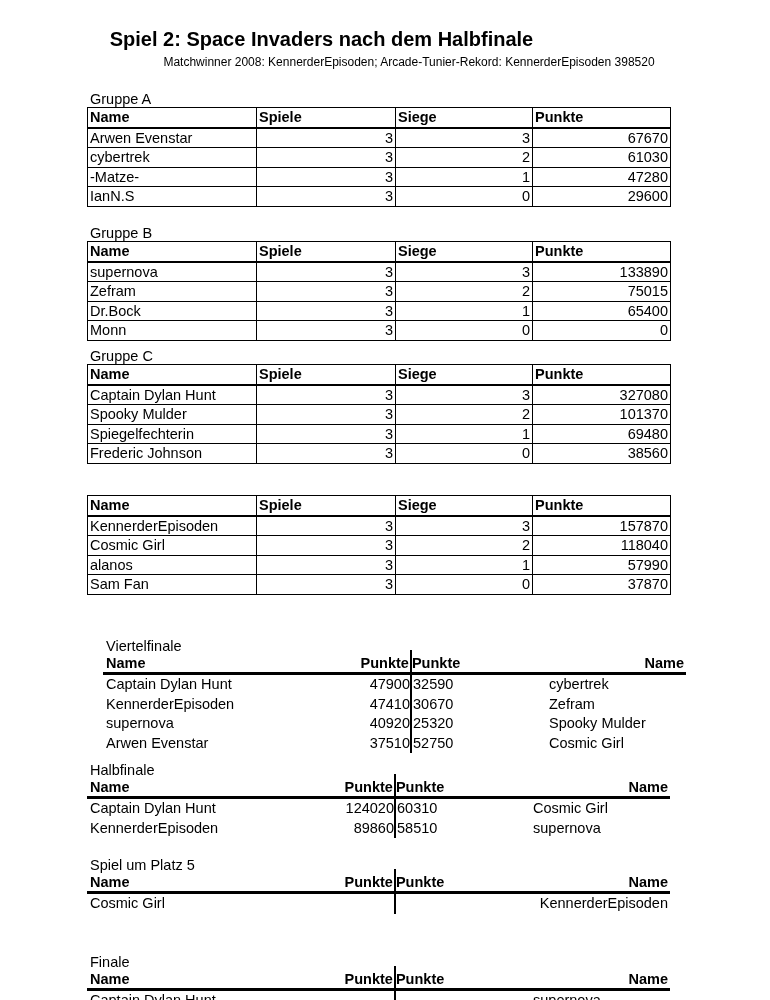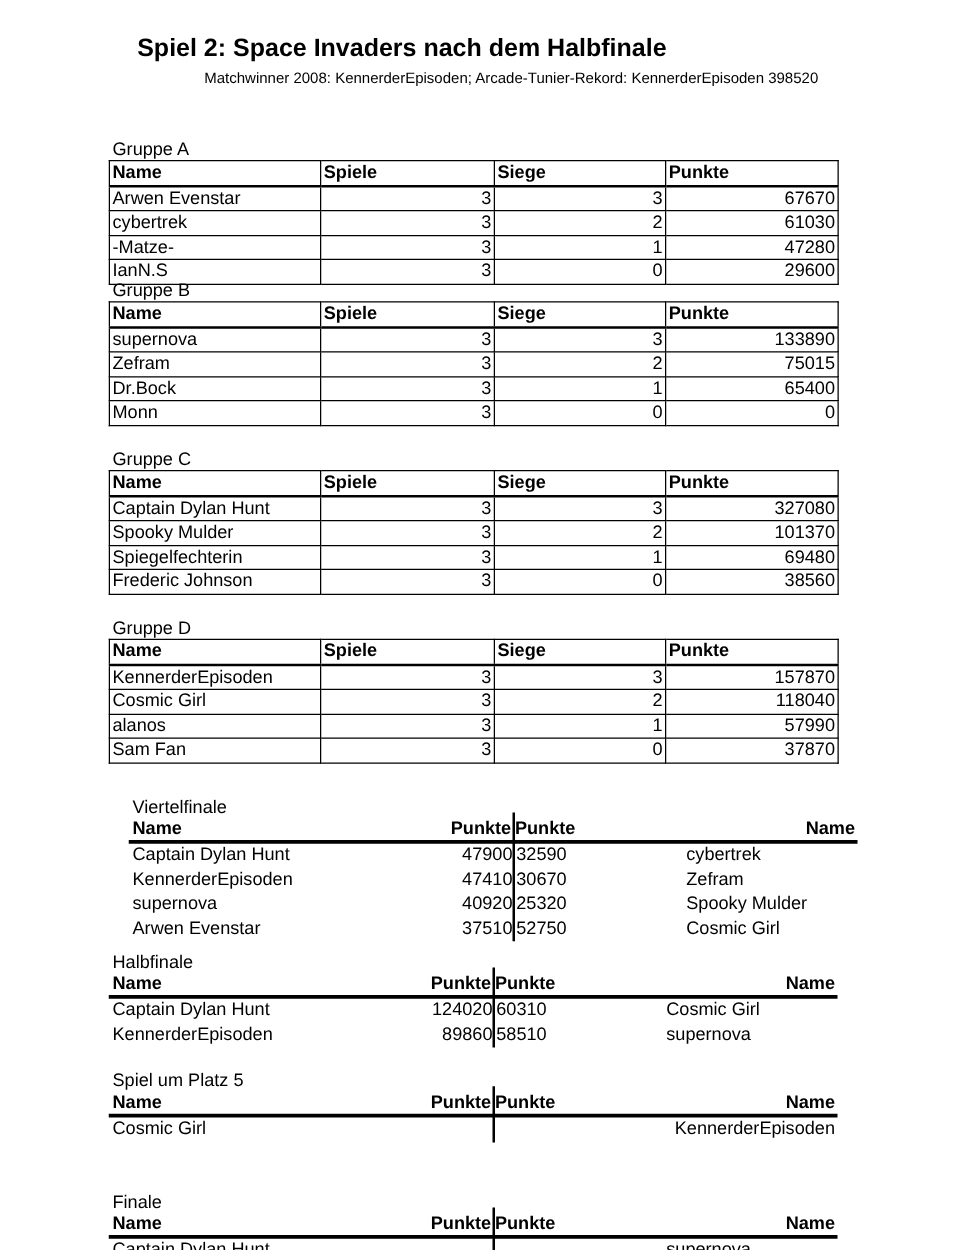--- a/index.html
+++ b/index.html
@@ -26,21 +26,21 @@
   .ko-head .ko-c4, .ko-c4.right { text-align: right; padding-right: 2px; }
   .ko-divider { position: absolute; left: 307px; width: 2px; background: #000; top: -4px; }
 </style>
 </head>
 <body>
 
 <div class="title">Spiel 2: Space Invaders nach dem Halbfinale</div>
 <div class="subtitle">Matchwinner 2008: KennerderEpisoden; Arcade-Tunier-Rekord: KennerderEpisoden 398520</div>
 
 <div id="groups-root">
-    <div class="section" style="top: 91px; margin-top: 21px;">
+    <div class="section" style="top: 91px;">
       <div class="sec-label">Gruppe A</div>
       <table class="grp">
         <colgroup>
           <col style="width:169px">
           <col style="width:139px">
           <col style="width:137px">
           <col style="width:138px">
         </colgroup>
         <tbody>
           <tr>
@@ -112,21 +112,21 @@
           </tr>
           <tr>
             <td>Monn</td>
             <td class="num">3</td>
             <td class="num">0</td>
             <td class="num">0</td>
           </tr>
         </tbody>
       </table>
     </div>
-    <div class="section" style="top: 360px;">
+    <div class="section" style="top: 348px;">
       <div class="sec-label">Gruppe C</div>
       <table class="grp">
         <colgroup>
           <col style="width:169px">
           <col style="width:139px">
           <col style="width:137px">
           <col style="width:138px">
         </colgroup>
         <tbody>
           <tr>
@@ -156,21 +156,20 @@
           <tr>
             <td>Frederic Johnson</td>
             <td class="num">3</td>
             <td class="num">0</td>
             <td class="num">38560</td>
           </tr>
         </tbody>
       </table>
     </div>
     <div class="section" style="top: 495px;">
-      <div class="sec-label">Gruppe D</div>
       <table class="grp">
         <colgroup>
           <col style="width:169px">
           <col style="width:139px">
           <col style="width:137px">
           <col style="width:138px">
         </colgroup>
         <tbody>
           <tr>
             <th>Name</th>

